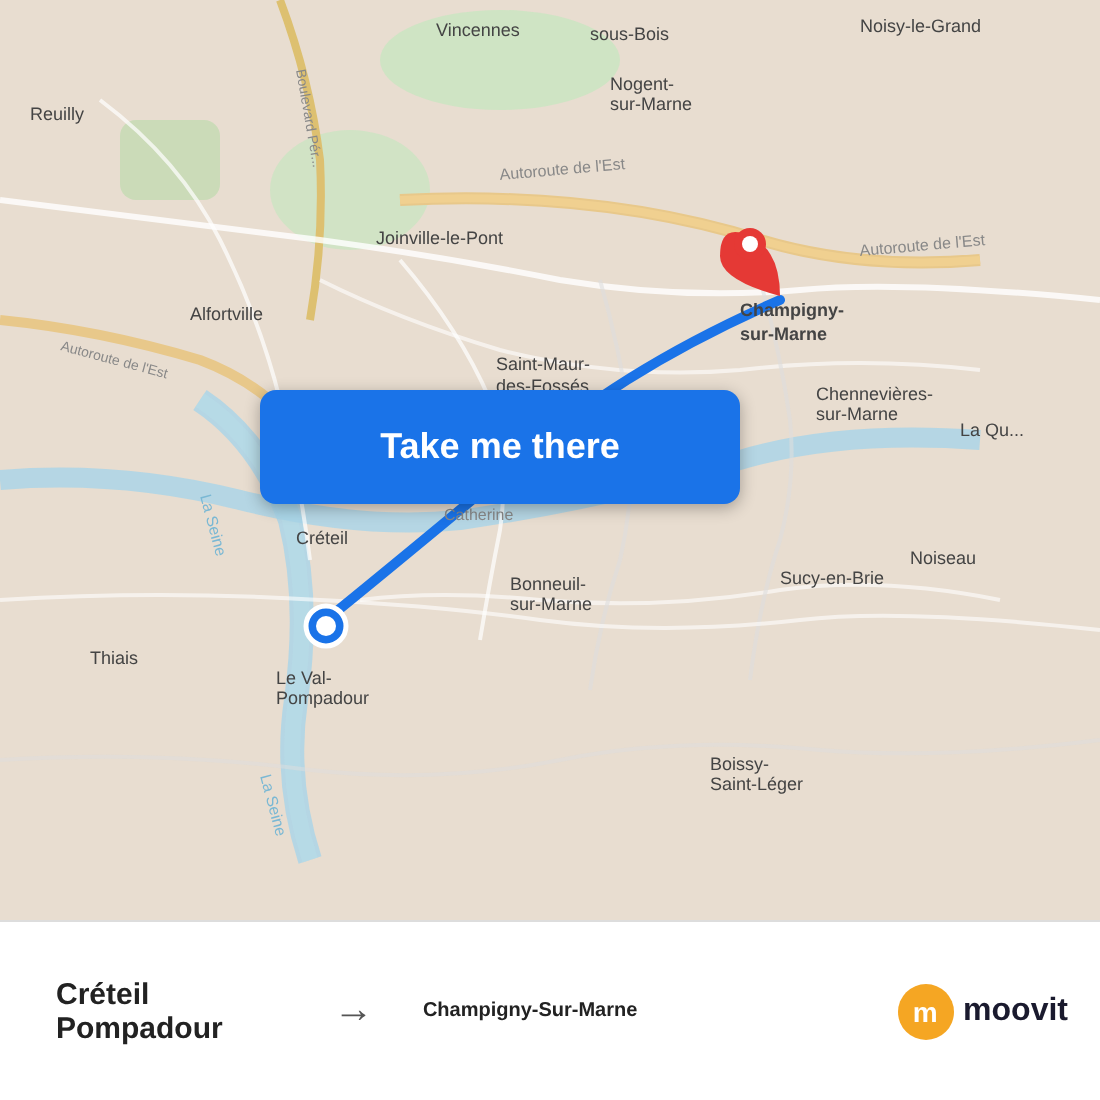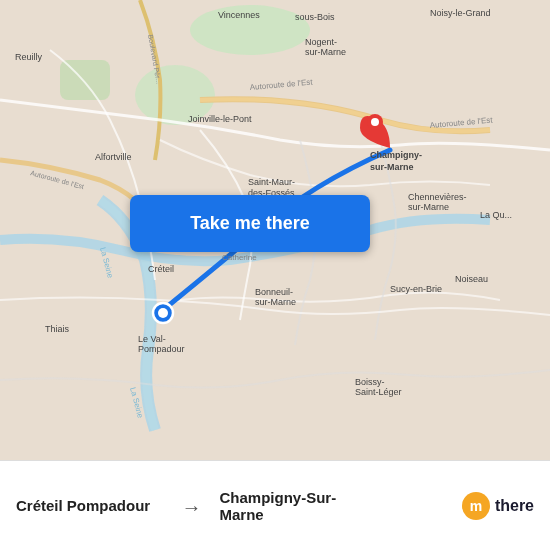--- a/index.html
+++ b/index.html
@@ -73,25 +73,25 @@
     }
 
     #arrow-icon {
       font-size: 20px;
       color: #555;
       margin: 0 12px;
       flex-shrink: 0;
     }
 
     #destination-label {
-      font-size: 15px;
+      font-size: 10px;
       font-weight: bold;
       color: #222;
       flex: 1;
-      text-align: left;
+      text-align: center;
     }
 
     #moovit-logo-circle {
       width: 28px;
       height: 28px;
       background-color: #f5a623;
       border-radius: 50%;
       display: flex;
       align-items: center;
       justify-content: center;
@@ -103,20 +103,21 @@
     #moovit-text {
       font-size: 16px;
       font-weight: bold;
       color: #1a1a2e;
     }
 
     .bottom-content {
       display: flex;
       align-items: center;
       width: 100%;
+      margin-left: 12px;
     }
 
     #bottom-left {
       display: flex;
       align-items: center;
       gap: 6px;
     }
 
     #bottom-right {
       margin-left: auto;
@@ -219,16 +220,16 @@
   <div class="bottom-content">
     <div id="bottom-left">
       <span id="origin-label">Créteil Pompadour</span>
       <span id="arrow-icon">→</span>
       <span id="destination-label">Champigny-Sur-Marne</span>
     </div>
     <div id="bottom-right">
       <div id="moovit-logo-circle">
         <span id="moovit-m">m</span>
       </div>
-      <span id="moovit-text">there</span>
+      <span id="moovit-text">moovit</span>
     </div>
   </div>
 </div>
 
 </body></html>

